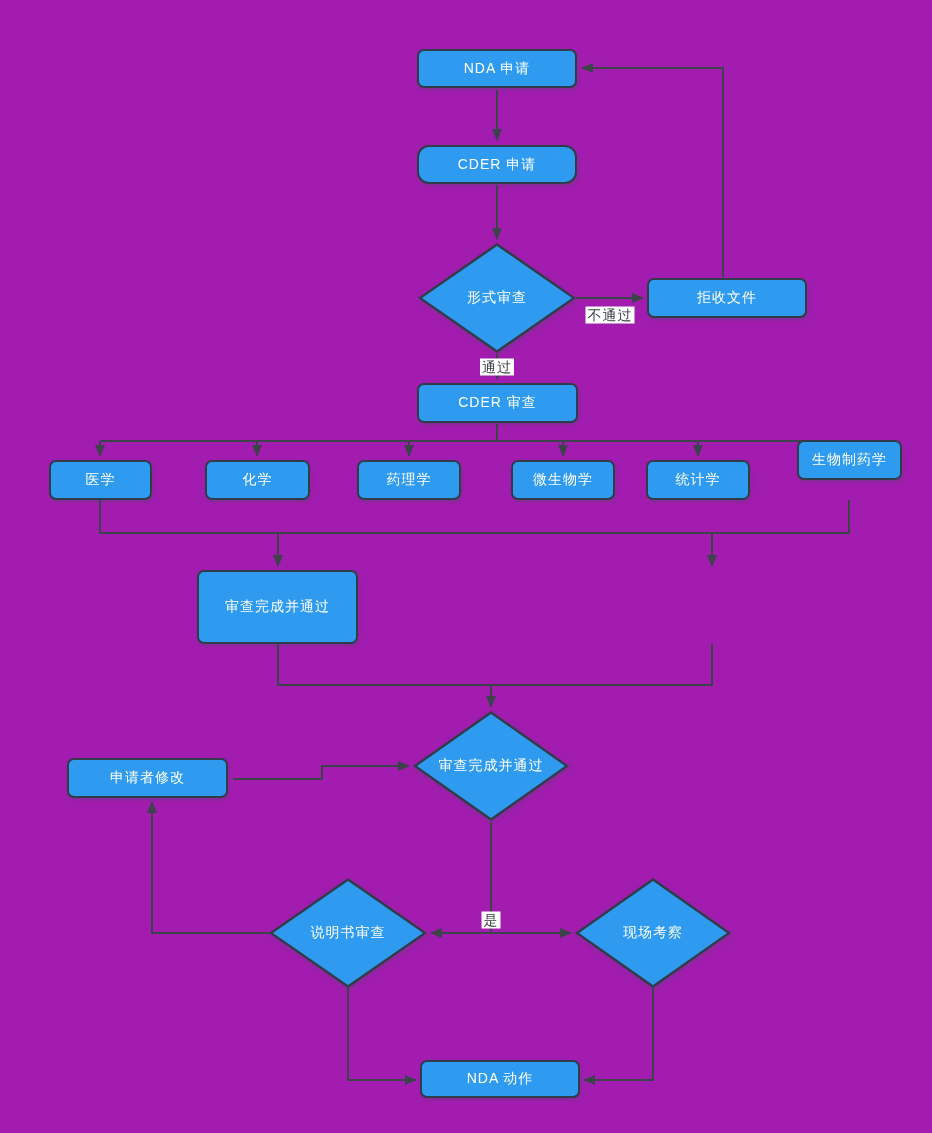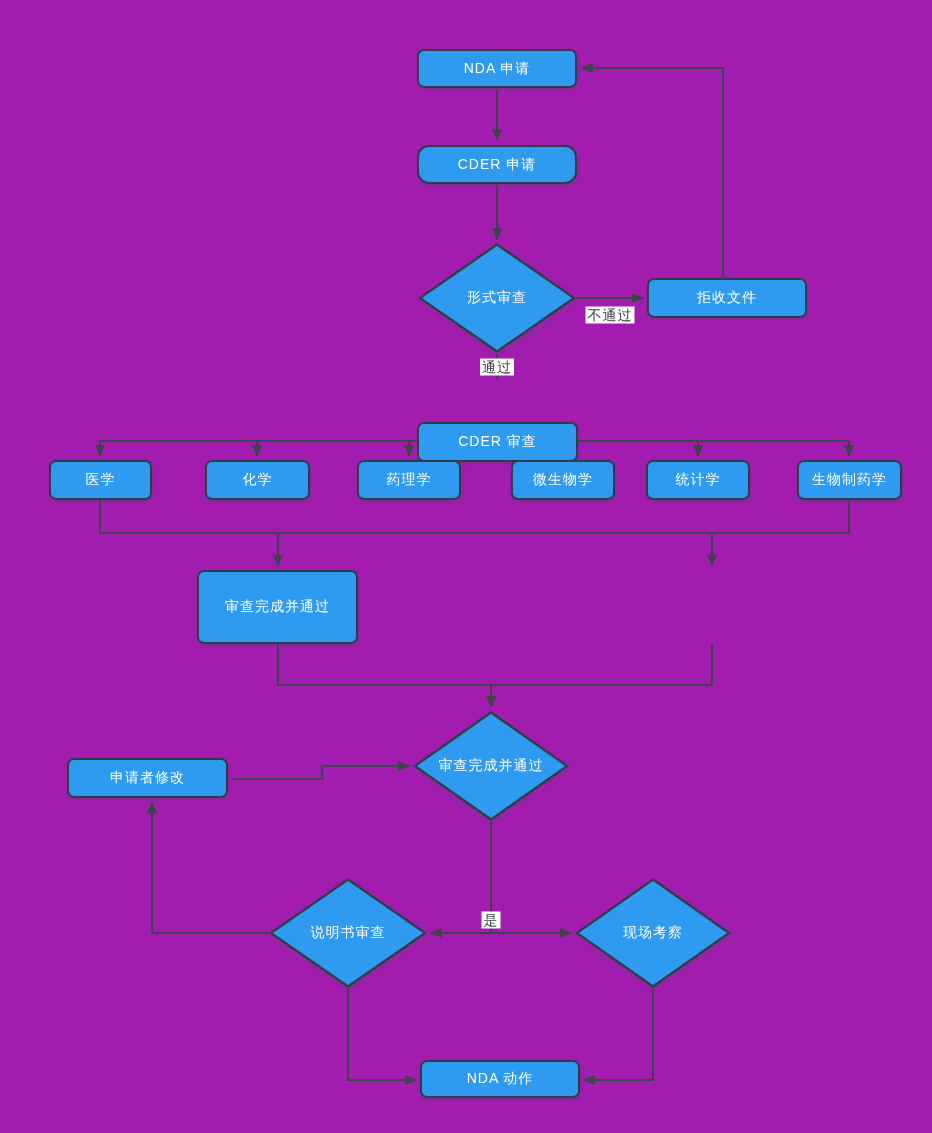--- a/index.html
+++ b/index.html
@@ -76,27 +76,27 @@
     font-size: 14px;
     letter-spacing: 1px;
     padding: 0 2px;
     line-height: 17px;
     white-space: nowrap;
   }
   
   #n-nda      { left: 417px; top: 49px;   width: 160px; height: 39px; }
   #n-cderapp  { left: 417px; top: 145px;  width: 160px; height: 39px; border-radius: 12px; }
   #n-reject   { left: 647px; top: 278px;  width: 160px; height: 40px; }
-  #n-cderrev  { left: 417px; top: 383px;  width: 161px; height: 40px; margin-top: 39px; }
+  #n-cderrev  { left: 417px; top: 383px;  width: 161px; height: 40px; }
   #n-med      { left: 49px;  top: 460px;  width: 103px; height: 40px; }
   #n-chem     { left: 205px; top: 460px;  width: 105px; height: 40px; }
   #n-pharm    { left: 357px; top: 460px;  width: 104px; height: 40px; }
   #n-micro    { left: 511px; top: 460px;  width: 104px; height: 40px; }
   #n-stat     { left: 646px; top: 460px;  width: 104px; height: 40px; }
-  #n-bio      { left: 797px; top: 460px;  width: 105px; height: 40px; }
+  #n-bio      { left: 797px; top: 440px;  width: 105px; height: 40px; }
   #n-adv      { left: 197px; top: 570px;  width: 161px; height: 74px; }
   #n-appm     { left: 632px; top: 570px;  width: 160px; height: 74px; }
   #n-revise   { left: 60px;  top: 758px;  width: 161px; height: 40px; margin-left: 7px; }
   #n-action   { left: 420px; top: 1060px; width: 160px; height: 38px; }
   
   #d-formal   { left: 418px; top: 243px;  width: 158px; height: 110px; }
   #d-complete { left: 413px; top: 711px;  width: 156px; height: 110px; }
   #d-label    { left: 269px; top: 878px;  width: 158px; height: 110px; }
   #d-site     { left: 575px; top: 878px;  width: 156px; height: 110px; }
   

